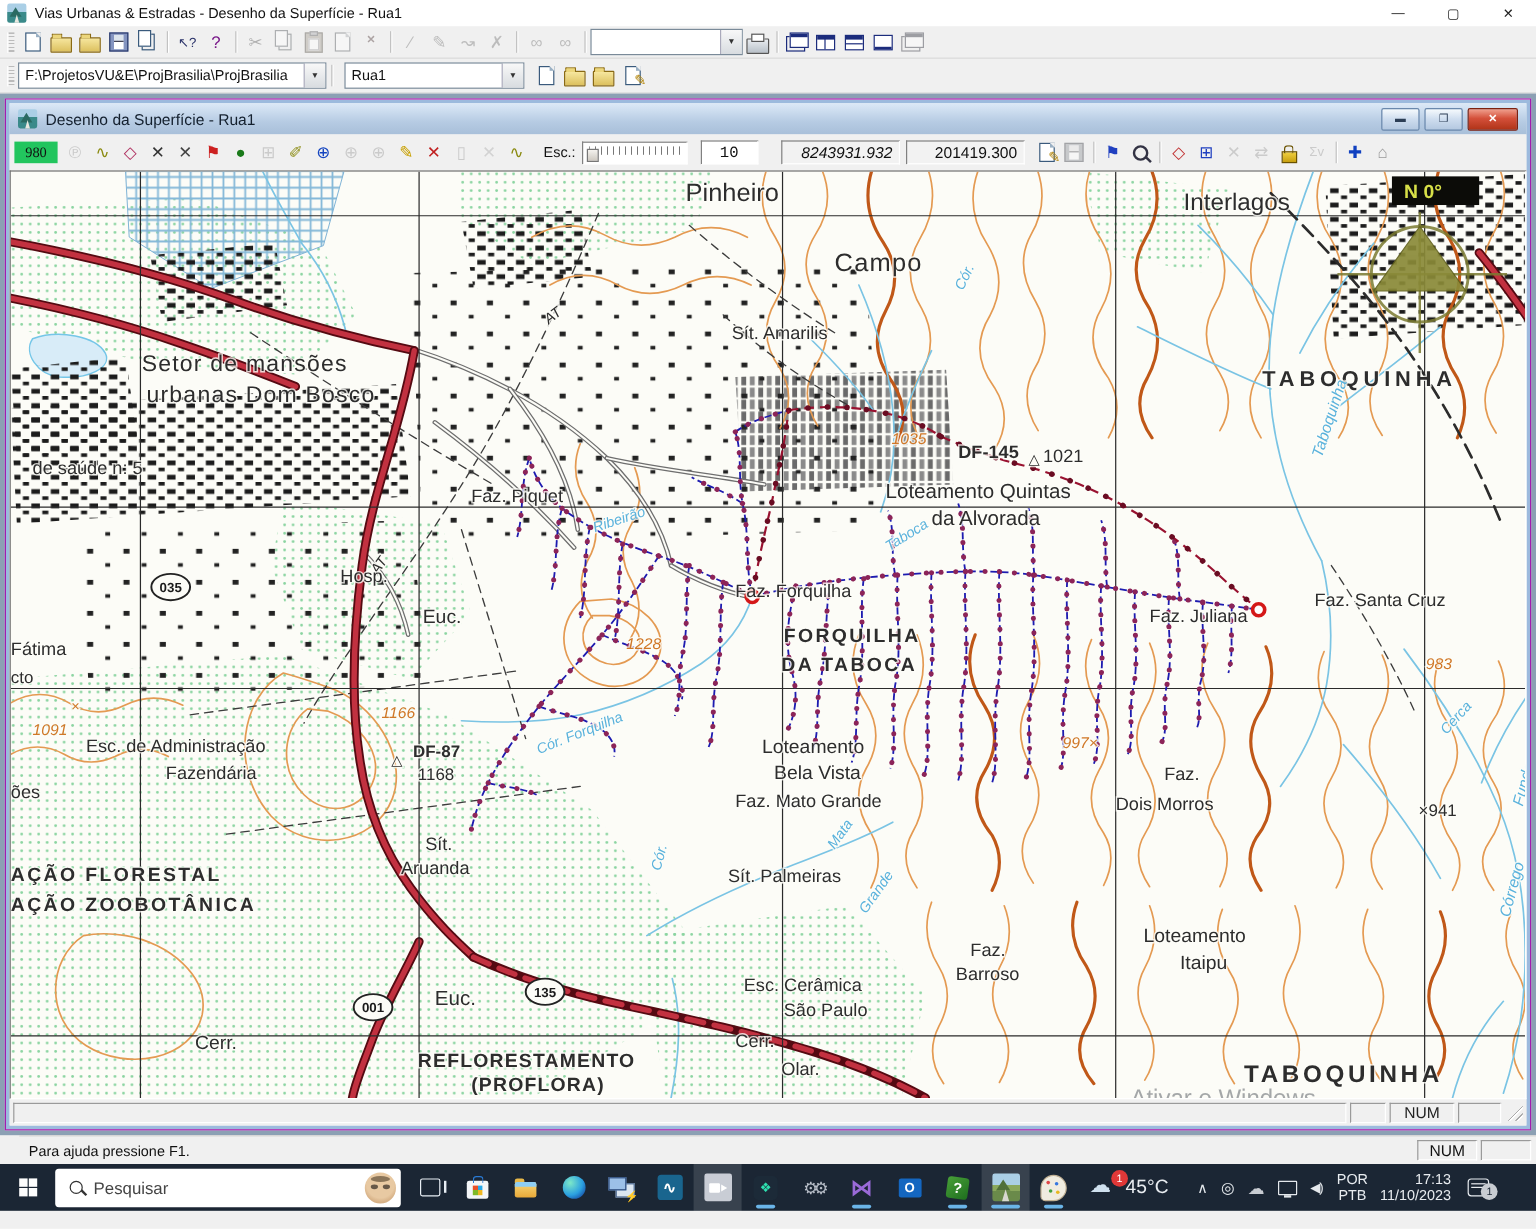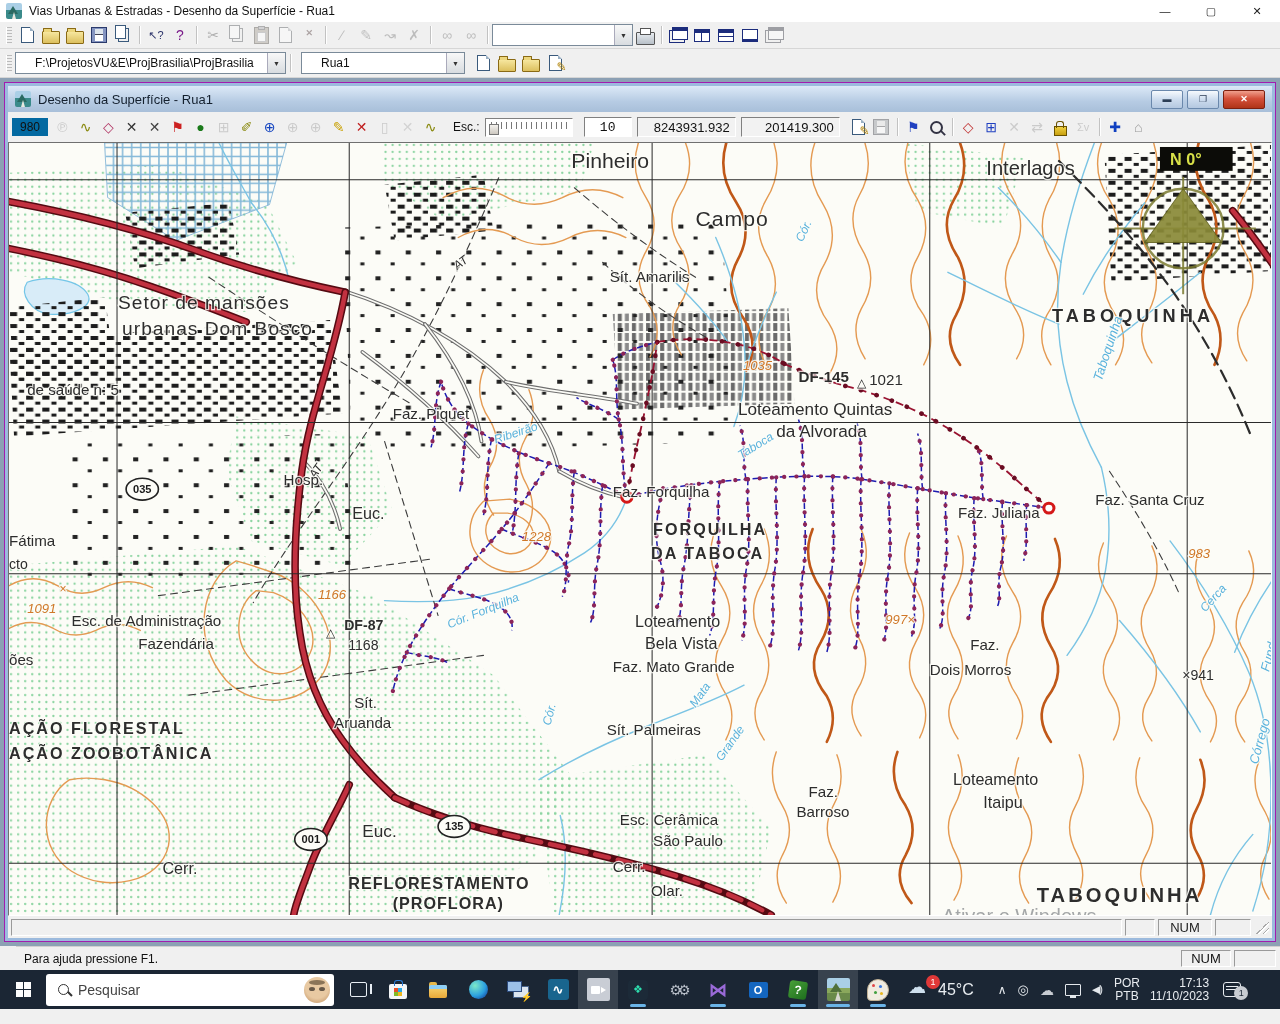--- a/index.html
+++ b/index.html
@@ -13,21 +13,21 @@
   .tc{width:46px;height:100%;display:flex;align-items:center;justify-content:center;font-size:11px;color:#222;}
   .menubar{height:22px;background:#fff;display:flex;align-items:center;font-size:13px;color:#111;flex:0 0 auto;border-bottom:1px solid #e3e3e3;}
   .menu-item{padding:2px 10px;}
   .toolbar{background:#f0f0f0;display:flex;align-items:center;padding:1px 3px;flex:0 0 auto;border-bottom:1px solid #d6d6d6;}
   .toolbar.row1{height:24px;}
   .toolbar.row2{height:26px;}
   .grip{width:5px;height:17px;margin:0 3px;background:repeating-linear-gradient(#bbb 0 1px,transparent 1px 3px);border-left:1px solid #fff;}
   .sep{width:1px;height:18px;background:#c2c2c2;box-shadow:1px 0 0 #fff;margin:0 4px;flex:0 0 auto;}
   .tbtn{width:24px;height:22px;display:flex;align-items:center;justify-content:center;flex:0 0 auto;font-size:13px;}
   .tbtn.dis{opacity:.42;filter:grayscale(.85);}
-  .combo{height:20px;background:#fff;border:1px solid #7a8a99;display:flex;align-items:center;font-size:12px;padding-left:19px;color:#111;}
+  .combo{height:20px;background:#fff;border:1px solid #7a8a99;display:flex;align-items:center;font-size:12px;padding-left:5px;color:#111;}
   .combo .cval{white-space:nowrap;overflow:hidden;}
   .combo .arrow{margin-left:auto;width:17px;align-self:stretch;background:linear-gradient(#f8f8f8,#d8dce0);border-left:1px solid #aab;display:flex;align-items:center;justify-content:center;font-size:7px;color:#333;}
   .sunk{border:1px solid;border-color:#808080 #fff #fff #808080;background:#fff;}
 
   
   .ik{display:block;position:relative;}
   .ik-doc{width:11px;height:14px;background:#fff;border:1px solid #3a5a7c;}
   .ik-doc::before{content:"";position:absolute;right:-1px;top:-1px;border-style:solid;border-width:0 4px 4px 0;border-color:#f0f0f0 #f0f0f0 #9ab0c4 #9ab0c4;}
   .ik-docx::after{content:"\2715";position:absolute;color:#b02020;font-size:9px;right:-4px;bottom:-3px;font-weight:bold;}
   .ik-docpen::after{content:"\270E";position:absolute;color:#b08000;font-size:12px;right:-6px;bottom:-4px;}
@@ -59,21 +59,21 @@
 
   
   .mdi{height:868px;background:#8ca0b4;padding:4px;box-sizing:border-box;flex:0 0 auto;}
   .iwin{width:100%;height:100%;box-sizing:border-box;border:1px solid #a21caf;background:#f0f0f0;display:flex;flex-direction:column;box-shadow:inset 0 0 0 3px #9cbadd;}
   .ititle{height:26px;background:linear-gradient(#dce9f7,#b6cbe3 60%,#a8bfd9);display:flex;align-items:center;gap:7px;padding:0 7px;font-size:13px;color:#14202e;flex:0 0 auto;margin:3px 3px 0 3px;}
   .iw-controls{margin-left:auto;display:flex;gap:4px;}
   .iwbtn{width:30px;height:17px;border:1px solid #6a88ac;border-radius:2px;background:linear-gradient(#f6fafd,#cddcee 50%,#b4c8e0);display:flex;align-items:center;justify-content:center;font-size:9px;color:#2c3e56;}
   .iwbtn.close{background:linear-gradient(#f0a08e,#d4503a 45%,#b03418);color:#fff;width:40px;border-color:#7c2010;font-weight:bold;}
   .itoolbar{height:30px;background:#f0f0f0;display:flex;align-items:center;padding:0 4px;gap:1px;font-size:12px;color:#111;flex:0 0 auto;margin:0 3px;}
   .itoolbar .tbtn{width:23px;height:24px;font-size:14px;}
-  .pointbox{width:36px;height:18px;display:flex;align-items:center;justify-content:center;font-size:12px;background:#0369a1;margin-right:2px;}
+  .pointbox{width:36px;height:18px;display:flex;align-items:center;justify-content:center;font-size:12px;background:#22c55e;margin-right:2px;font-family:Liberation Serif, serif;}
   .escslider{width:86px;height:17px;position:relative;background:#fff;}
   .escslider::before{content:"";position:absolute;left:5px;right:5px;top:3px;height:7px;background:repeating-linear-gradient(90deg,#777 0 1px,transparent 1px 5px);}
   .escslider::after{content:"";position:absolute;left:3px;bottom:1px;width:8px;height:9px;background:linear-gradient(#f4f2ee,#cdc8c0);border:1px solid #777;}
   .scalebox{width:46px;height:18px;display:flex;align-items:center;justify-content:center;font-size:13px;font-family:Liberation Mono, monospace;}
   .coordbox{width:92px;height:18px;display:flex;align-items:center;justify-content:flex-end;padding-right:5px;font-size:13px;background:#f2f2f2;}
 
   .mapwrap{flex:1 1 auto;margin:0 3px;border:1px solid;border-color:#707070 #fff #fff #707070;position:relative;overflow:hidden;background:#fcfcf7;}
   .mapwrap svg{position:absolute;inset:0;width:100%;height:100%;}
   .istatus{height:20px;background:#f0f0f0;display:flex;align-items:center;gap:3px;padding:1px 3px;font-size:11px;color:#222;flex:0 0 auto;margin:0 3px 3px 3px;}
   .ispanel{height:15px;border:1px solid;border-color:#9a9a9a #fff #fff #9a9a9a;background:#f0f0f0;display:flex;align-items:center;justify-content:center;font-size:13px;}
@@ -383,21 +383,21 @@
             <div class="tbtn dis">
               <span style="color: rgb(170, 170, 170); font-size: 14px;">✕</span>
             </div>
             <div class="tbtn">
               <span style="color: rgb(138, 138, 16); font-size: 14px;">∿</span>
             </div>
           </span>
         <span style="margin:0 4px 0 10px;">Esc.:</span>
         <div class="escslider sunk"></div>
         <div class="scalebox sunk" style="margin-left:10px;">10</div>
-        <div class="coordbox sunk" style="margin-left:4px;">8243931.932</div>
+        <div class="coordbox sunk" style="margin-left:18px;font-style:italic;">8243931.932</div>
         <div class="coordbox sunk" style="margin-left:4px;">201419.300</div>
         <span id="itb-right" style="display:flex;align-items:center;margin-left:6px;">
             <div class="tbtn">
               <span class="ik ik-doc ik-docpen"></span>
             </div>
             <div class="tbtn dis">
               <span class="ik ik-save"></span>
             </div>
             <div class="sep"></div>
             <div class="tbtn">

